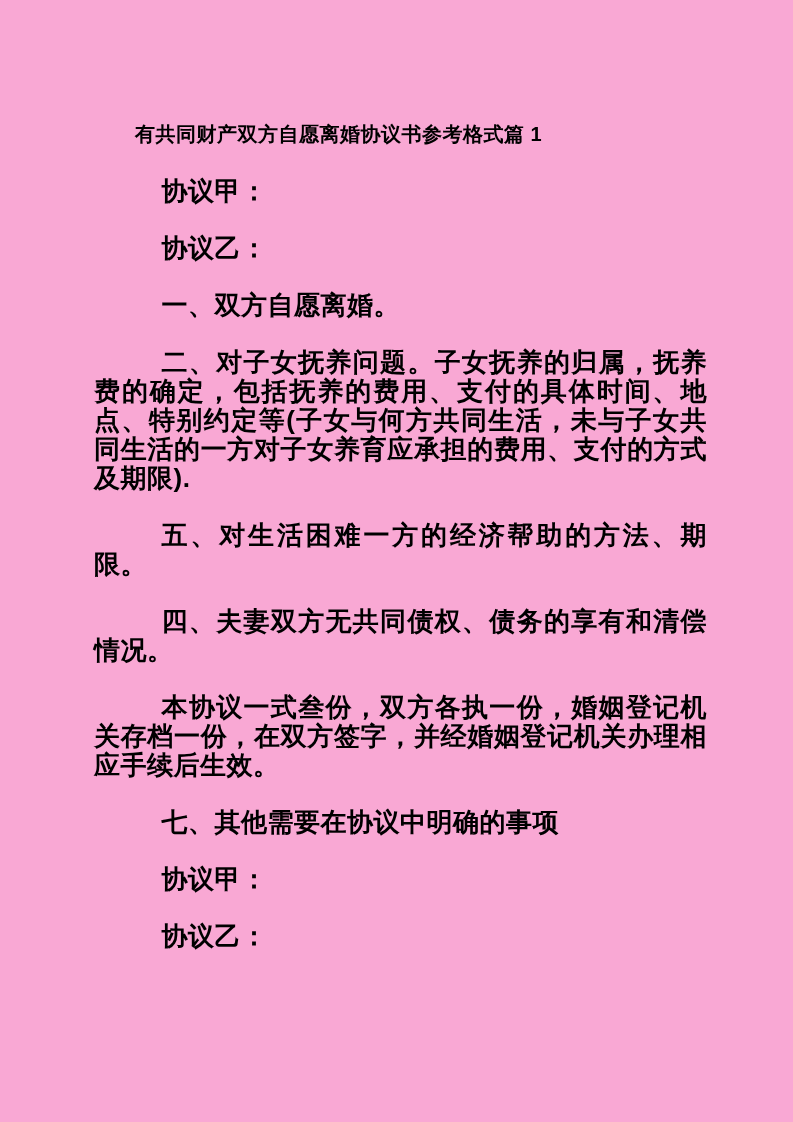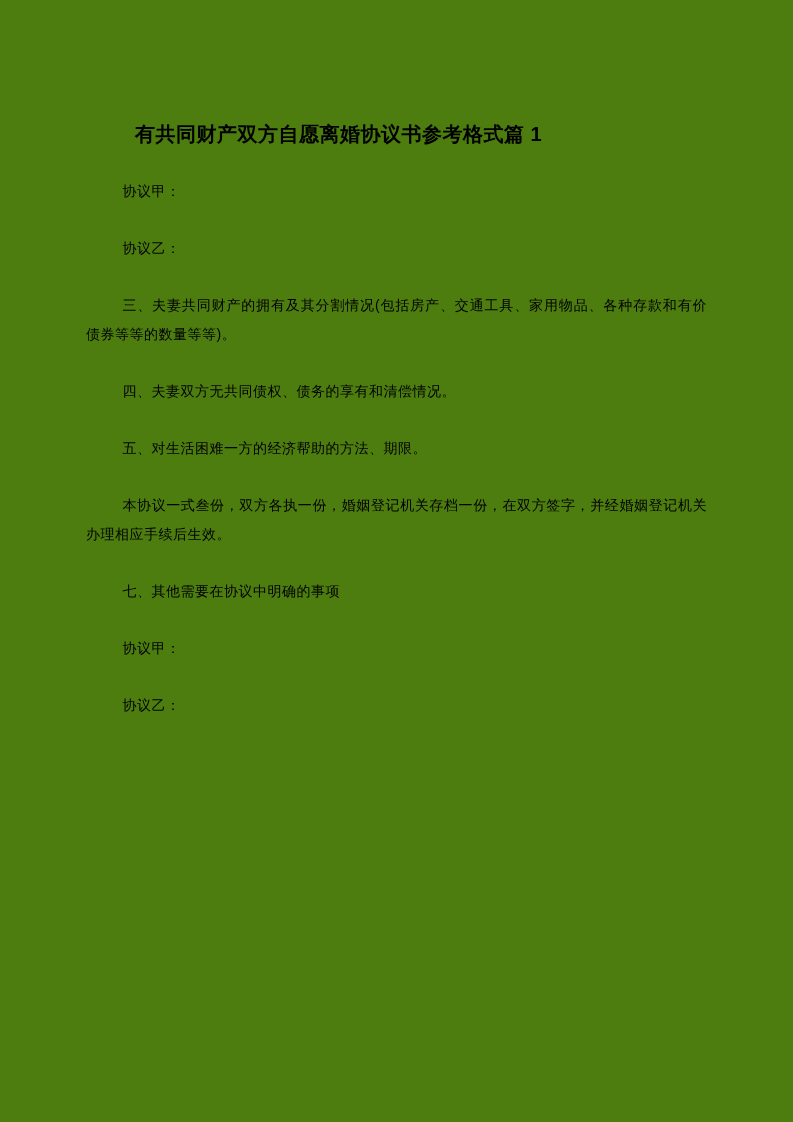--- a/index.html
+++ b/index.html
@@ -5,53 +5,54 @@
   html, body {
     margin: 0;
     padding: 0;
     background: #ffffff;
   }
   .page {
     position: relative;
     width: 793px;
     height: 1122px;
     margin: 0 auto;
-    background: #4d7c0f;
+    background: #f9a8d4;
     box-sizing: border-box;
     padding: 120px 86px 0 86px;
     font-family: "Liberation Sans", "DejaVu Sans", sans-serif;
     color: #000000;
     overflow: hidden;
   }
   .doc-title {
     font-size: 20px;
     font-weight: bold;
     line-height: 29px;
     text-indent: 2.45em;
     margin: 0;
     letter-spacing: 0.5px;
   }
   .doc-para {
-    font-size: 14px;
-    font-weight: normal;
+    font-size: 26px;
+    font-weight: bold;
     line-height: 29px;
     text-indent: 2.6em;
     text-align: justify;
-    margin: 28px 0 0 0;
+    margin: 28px 0 0 8px;
     letter-spacing: 0.5px;
     word-break: break-all;
   }
 </style>
 </head>
 <body>
 
 <div class="page">
   <h1 class="doc-title">有共同财产双方自愿离婚协议书参考格式篇 1</h1>
   <p class="doc-para">协议甲：</p>
   <p class="doc-para">协议乙：</p>
-  <p class="doc-para">三、夫妻共同财产的拥有及其分割情况(包括房产、交通工具、家用物品、各种存款和有价债券等等的数量等等)。</p>
+  <p class="doc-para">一、双方自愿离婚。</p>
+  <p class="doc-para">二、对子女抚养问题。子女抚养的归属，抚养费的确定，包括抚养的费用、支付的具体时间、地点、特别约定等(子女与何方共同生活，未与子女共同生活的一方对子女养育应承担的费用、支付的方式及期限).</p>
+  <p class="doc-para">五、对生活困难一方的经济帮助的方法、期限。</p>
   <p class="doc-para">四、夫妻双方无共同债权、债务的享有和清偿情况。</p>
-  <p class="doc-para">五、对生活困难一方的经济帮助的方法、期限。</p>
   <p class="doc-para">本协议一式叁份，双方各执一份，婚姻登记机关存档一份，在双方签字，并经婚姻登记机关办理相应手续后生效。</p>
   <p class="doc-para">七、其他需要在协议中明确的事项</p>
   <p class="doc-para">协议甲：</p>
   <p class="doc-para">协议乙：</p>
 </div>
 
 </body></html>

